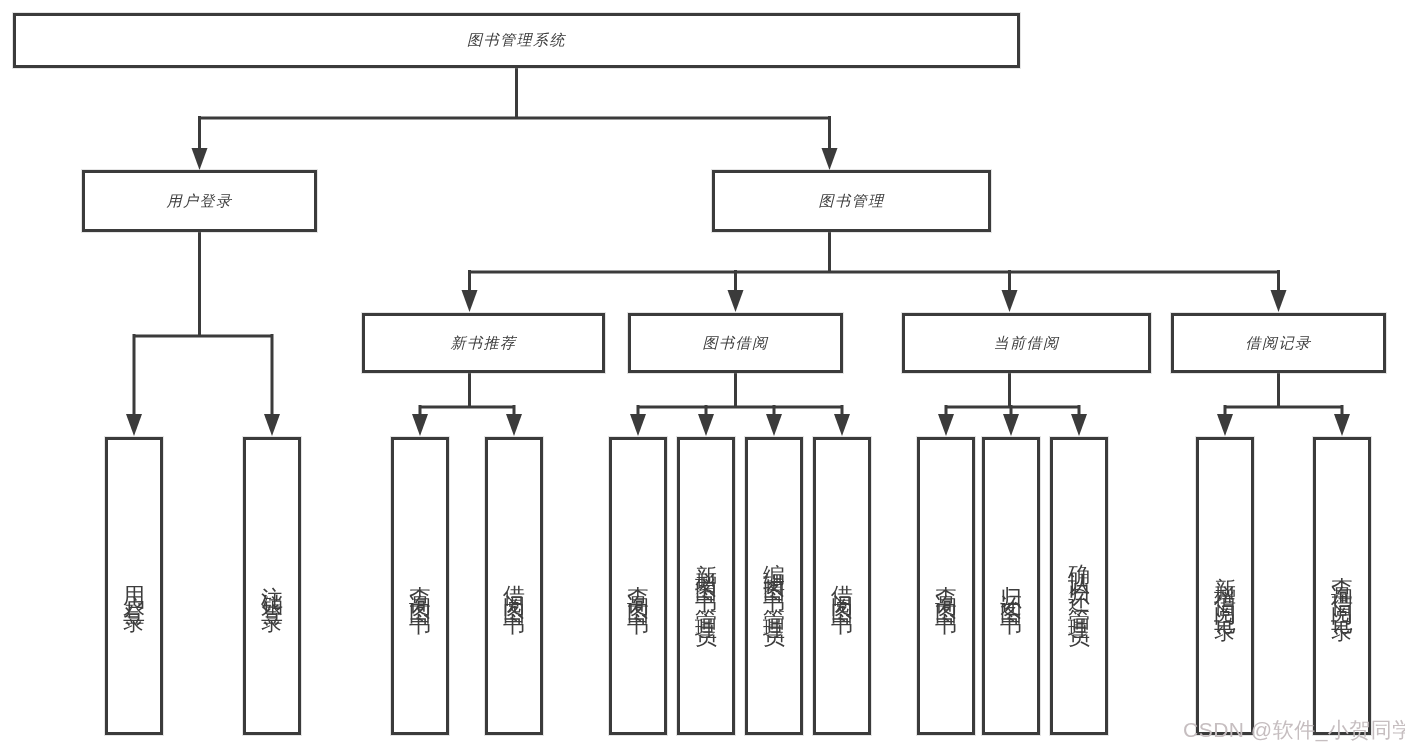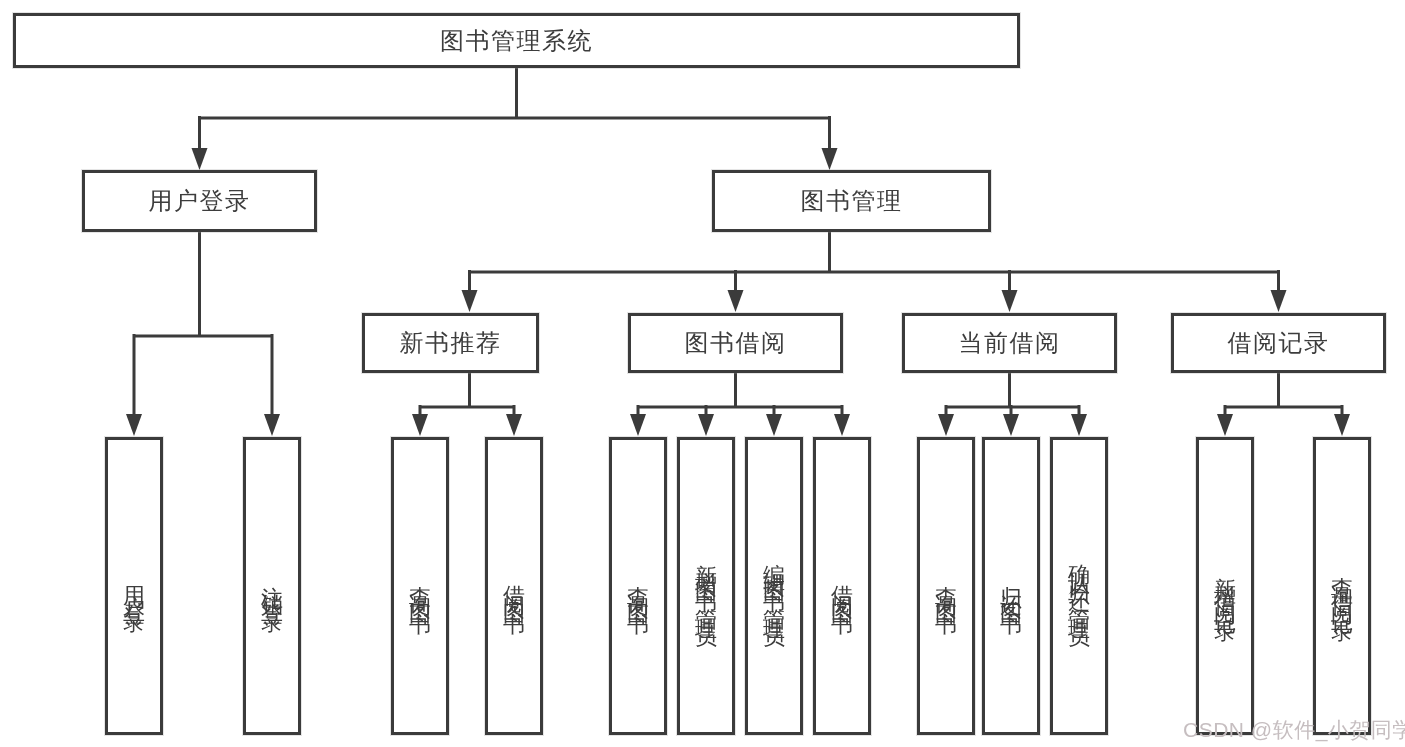--- a/index.html
+++ b/index.html
@@ -35,24 +35,25 @@
     position: absolute;
     box-sizing: border-box;
     border: 3px solid #3b3b3b;
     background: #ffffff;
     display: flex;
     align-items: center;
     justify-content: center;
     box-shadow: 0 0 0 1px rgba(150,150,150,0.25);
   }
   .hlabel {
-    font-size: 24px;
+    font-size: 15px;
     letter-spacing: 1.5px;
     color: #3d3d3d;
     white-space: nowrap;
+    font-style: italic;
   }
   .vlabel {
     writing-mode: vertical-lr;
     text-orientation: mixed;
     font-size: 22px;
     letter-spacing: 9px;
     color: #3d3d3d;
     line-height: 1;
   }
   .watermark {
@@ -124,27 +125,27 @@
     <span class="hlabel">图书管理系统</span>
   </div>
 
   <div class="node" style="left:82px; top:170px; width:235px; height:62px;">
     <span class="hlabel">用户登录</span>
   </div>
   <div class="node" style="left:712px; top:170px; width:279px; height:62px;">
     <span class="hlabel">图书管理</span>
   </div>
 
-  <div class="node" style="left:362px; top:313px; width:177px; height:60px;">
+  <div class="node" style="left:362px; top:313px; width:243px; height:60px;">
     <span class="hlabel">新书推荐</span>
   </div>
   <div class="node" style="left:628px; top:313px; width:215px; height:60px;">
     <span class="hlabel">图书借阅</span>
   </div>
-  <div class="node" style="left:902px; top:313px; width:215px; height:60px;text-align:center;">
+  <div class="node" style="left:902px; top:313px; width:249px; height:60px;text-align:center;">
     <span class="hlabel">当前借阅</span>
   </div>
   <div class="node" style="left:1171px; top:313px; width:215px; height:60px;">
     <span class="hlabel">借阅记录</span>
   </div>
 
   <div class="node" style="left:105px; top:437px; width:58px; height:298px;">
     <span class="vlabel">用户登录</span>
   </div>
   <div class="node" style="left:243px; top:437px; width:58px; height:298px;">

